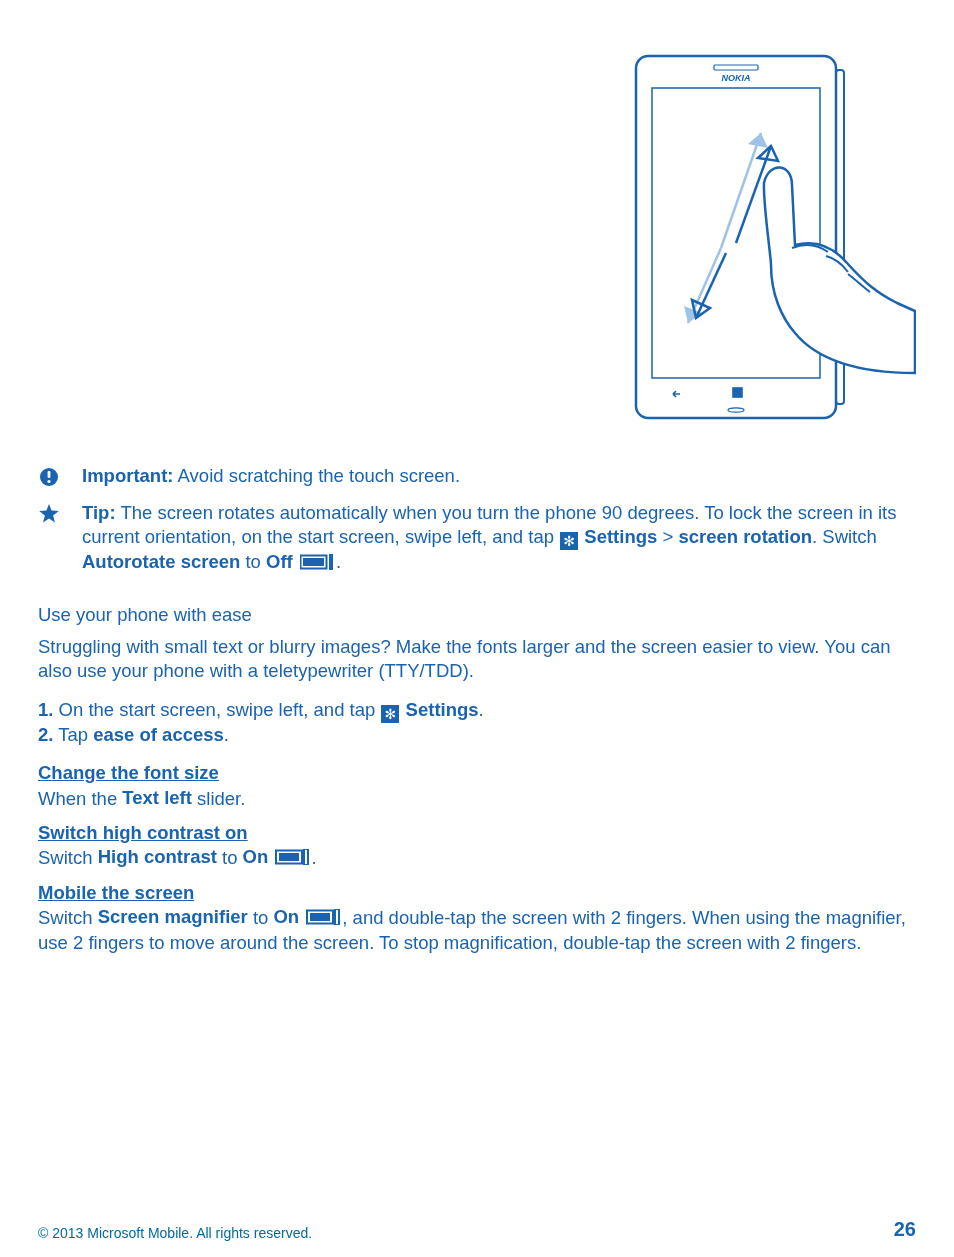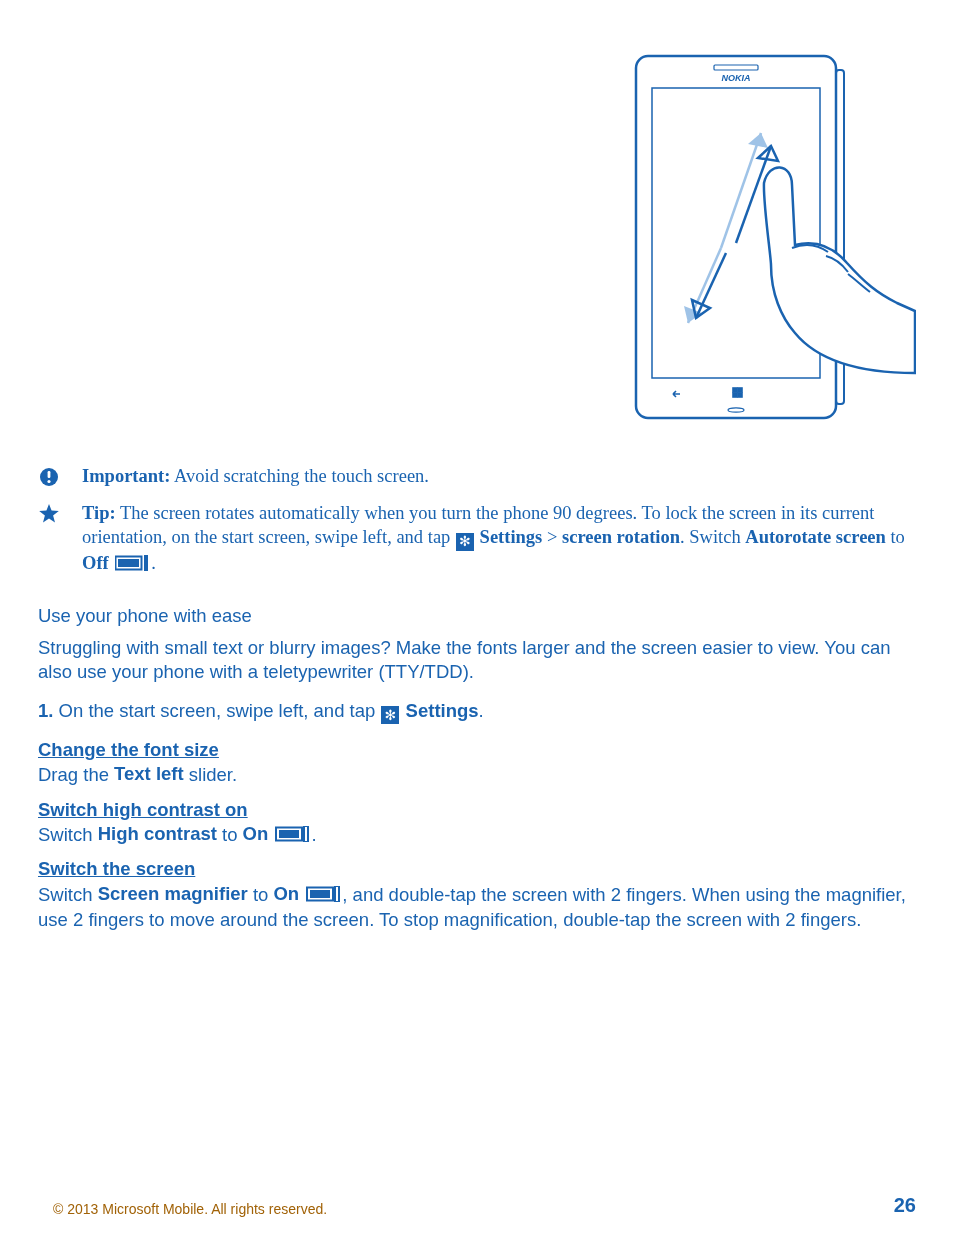--- a/index.html
+++ b/index.html
@@ -10,21 +10,21 @@
       padding: 38px 38px 20px 38px;
       max-width: 954px;
       box-sizing: border-box;
       background: #fff;
       line-height: 1.32;
     }
     strong { font-weight: 700; }
     .phone-wrap { text-align: right; margin: 10px 0 30px 0; font-style: italic; }
     .note-row { display: flex; margin: 2px 0 6px 0; }
     .note-icon { flex: 0 0 44px; padding-top: 2px; }
-    .note-body { flex: 1; font-family: Liberation Serif, serif; }
+    .note-body { flex: 1; }
     .section-title { font-weight: 400; margin: 28px 0 8px 0; }
     .para { margin: 0 0 14px 0; }
     .steps { margin: 12px 0 14px 0; }
     .subhead { font-weight: 700; margin: 10px 0 0 0; text-decoration: underline; }
     .subbody { margin: 0 0 10px 0; }
     .subbody span { vertical-align: middle; }
     .gear-box {
       display: inline-block;
       width: 18px;
       height: 18px;
@@ -37,21 +37,21 @@
       margin: 0 1px;
     }
     .toggle-svg { display:inline-block; vertical-align: -2px; margin: 0 2px; }
     .footer {
       position: relative;
       margin-top: 260px;
       display:flex;
       justify-content: space-between;
       align-items:flex-end;
     }
-    .copyright { font-size: 14px; color:#a16207;margin-left:15px; }
+    .copyright { font-size: 14px; color:#0369a1; }
     .page-no { font-size: 20px; font-weight:700; color:#1a63b0; }
   </style>
 </head>
 <body>
 
 <div class="phone-wrap">
   <svg width="290" height="380" viewBox="0 0 290 380">
 
     <rect x="10" y="8" width="200" height="362" rx="12" fill="none" stroke="#1a63b0" stroke-width="2.5"></rect>
     <rect x="210" y="22" width="8" height="334" rx="3" fill="none" stroke="#1a63b0" stroke-width="2"></rect>
@@ -136,38 +136,41 @@
 </div>
 
 <div class="section-title">Use your phone with ease</div>
 <p class="para">Struggling with small text or blurry images? Make the fonts larger and the screen easier to view. You can also use your phone with a teletypewriter (TTY/TDD).</p>
 
 <div class="steps">
   <div>
     <strong>1.</strong><span> On the start screen, swipe left, and tap </span><span class="gear-box">✻</span>
     <strong>Settings</strong><span>.</span>
   </div>
+  <div>
+    <strong>2.</strong><span> Tap </span><strong>ease of access</strong><span>.</span>
+  </div>
 </div>
 
 <div class="subhead">Change the font size</div>
 <div class="subbody">
-  <span>Drag the </span><strong>Text left</strong><span> slider.</span>
+  <span>When the </span><strong>Text left</strong><span> slider.</span>
 </div>
 
 <div class="subhead">Switch high contrast on</div>
 <div class="subbody">
   <span>Switch </span><strong>High contrast</strong><span> to </span><strong>On</strong>
   <svg class="toggle-svg" width="34" height="16" viewBox="0 0 34 16">
     <rect x="1" y="1.5" width="26" height="13" fill="none" stroke="#1a63b0" stroke-width="2"></rect>
     <rect x="4" y="4" width="20" height="8" fill="#1a63b0"></rect>
     <rect x="29" y="0" width="4" height="16" fill="none" stroke="#1a63b0" stroke-width="2"></rect>
   </svg><span>.</span>
 </div>
 
-<div class="subhead">Switch the screen</div>
+<div class="subhead">Mobile the screen</div>
 <div class="subbody">
   <span>Switch </span><strong>Screen magnifier</strong><span> to </span><strong>On</strong>
   <svg class="toggle-svg" width="34" height="16" viewBox="0 0 34 16">
     <rect x="1" y="1.5" width="26" height="13" fill="none" stroke="#1a63b0" stroke-width="2"></rect>
     <rect x="4" y="4" width="20" height="8" fill="#1a63b0"></rect>
     <rect x="29" y="0" width="4" height="16" fill="none" stroke="#1a63b0" stroke-width="2"></rect>
   </svg><span>, and double-tap the screen with 2 fingers. When using the magnifier, use 2 fingers to move around the screen. To stop magnification, double-tap the screen with 2 fingers.</span>
 </div>
 
 <div class="footer">

